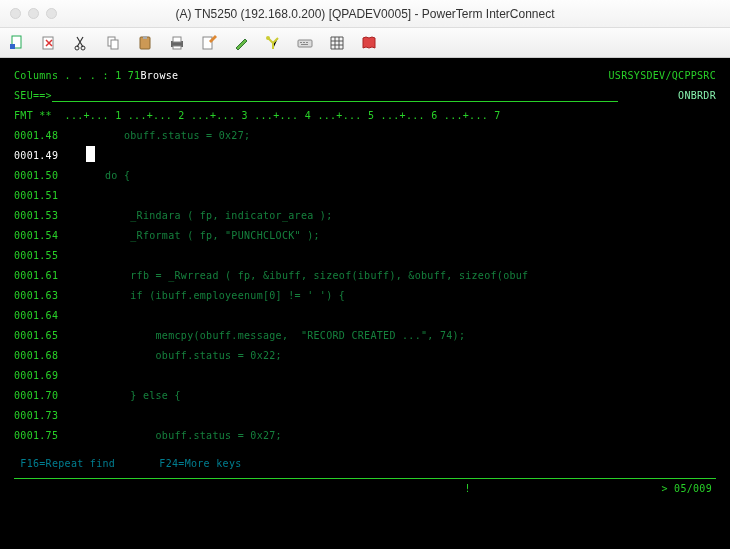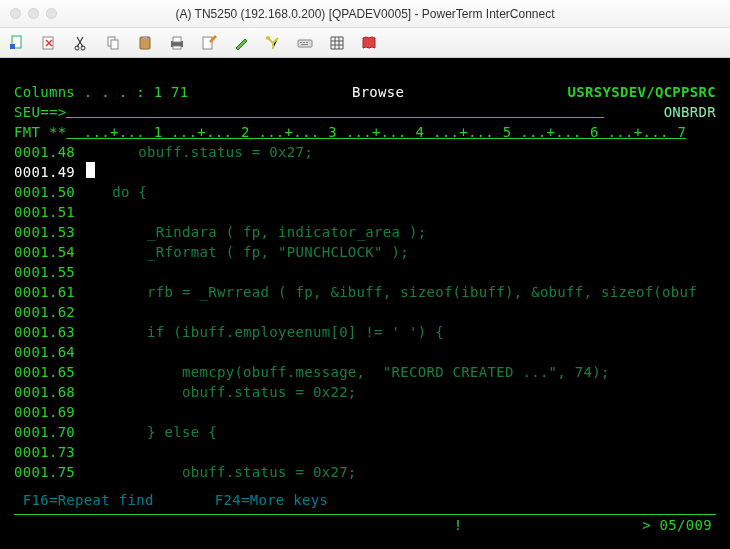--- a/index.html
+++ b/index.html
@@ -58,45 +58,45 @@
       height: 18px;
       display: flex;
       align-items: center;
       justify-content: center;
       cursor: pointer;
     }
     .tool svg { width: 16px; height: 16px; }
     .terminal {
       flex: 1;
       background: #000;
-      padding: 24px 14px 4px 14px;
+      padding: 8px 14px 4px 14px;
       font-family: "Menlo", "Consolas", monospace;
-      font-size: 14px;
+      font-size: 10px;
       line-height: 20px;
       color: #28d028;
       position: relative;
       letter-spacing: 0.3px;
     }
     .row { white-space: pre; }
     .header-row {
       display: flex;
     }
     .h-left { flex: 0 0 auto; }
-    .h-mid { flex: 1; text-align: center; color: #fff; }
-    .h-right { text-align: right; flex: 0 0 auto; font-weight: bold; }
+    .h-mid { flex: 1; text-align: left; color: #fff; }
+    .h-right { text-align: right; flex: 0 0 auto; }
     .seu-row { display: flex; }
     .seu-label { flex: 0 0 auto; }
     .seu-underline {
       flex: 1;
       border-bottom: 1px solid #28d028;
       height: 16px;
       margin-right: 60px;
     }
     .seu-right { color: #86efac; }
-    .ruler { color: #28d028; text-decoration: underline; }
+    .ruler { color: #28d028; }
     .code-area .row { display: flex; }
     .lineno { color: #28d028; width: 72px; flex: 0 0 72px; }
     .lineno-hl { color: #fff; }
     .cursor {
       display: inline-block;
       width: 9px;
       height: 16px;
       background: #fff;
       vertical-align: -2px;
     }
@@ -222,21 +222,20 @@
 
     <div class="code-area" id="code-area">
         <div class="row"><span class="lineno">0001.48</span><span class="code">      obuff.status = 0x27;</span></div>
         <div class="row"><span class="lineno lineno-hl">0001.49</span><span class="cursor"></span><span class="code"></span></div>
         <div class="row"><span class="lineno">0001.50</span><span class="code">   do {</span></div>
         <div class="row"><span class="lineno">0001.51</span><span class="code"></span></div>
         <div class="row"><span class="lineno">0001.53</span><span class="code">       _Rindara ( fp, indicator_area );</span></div>
         <div class="row"><span class="lineno">0001.54</span><span class="code">       _Rformat ( fp, "PUNCHCLOCK" );</span></div>
         <div class="row"><span class="lineno">0001.55</span><span class="code"></span></div>
         <div class="row"><span class="lineno">0001.61</span><span class="code">       rfb = _Rwrread ( fp, &amp;ibuff, sizeof(ibuff), &amp;obuff, sizeof(obuf</span></div>
-        <div class="row"><span class="lineno">0001.62</span><span class="code"></span></div>
         <div class="row"><span class="lineno">0001.63</span><span class="code">       if (ibuff.employeenum[0] != ' ') {</span></div>
         <div class="row"><span class="lineno">0001.64</span><span class="code"></span></div>
         <div class="row"><span class="lineno">0001.65</span><span class="code">           memcpy(obuff.message,  "RECORD CREATED ...", 74);</span></div>
         <div class="row"><span class="lineno">0001.68</span><span class="code">           obuff.status = 0x22;</span></div>
         <div class="row"><span class="lineno">0001.69</span><span class="code"></span></div>
         <div class="row"><span class="lineno">0001.70</span><span class="code">       } else {</span></div>
         <div class="row"><span class="lineno">0001.73</span><span class="code"></span></div>
         <div class="row"><span class="lineno">0001.75</span><span class="code">           obuff.status = 0x27;</span></div>
       </div>
 

